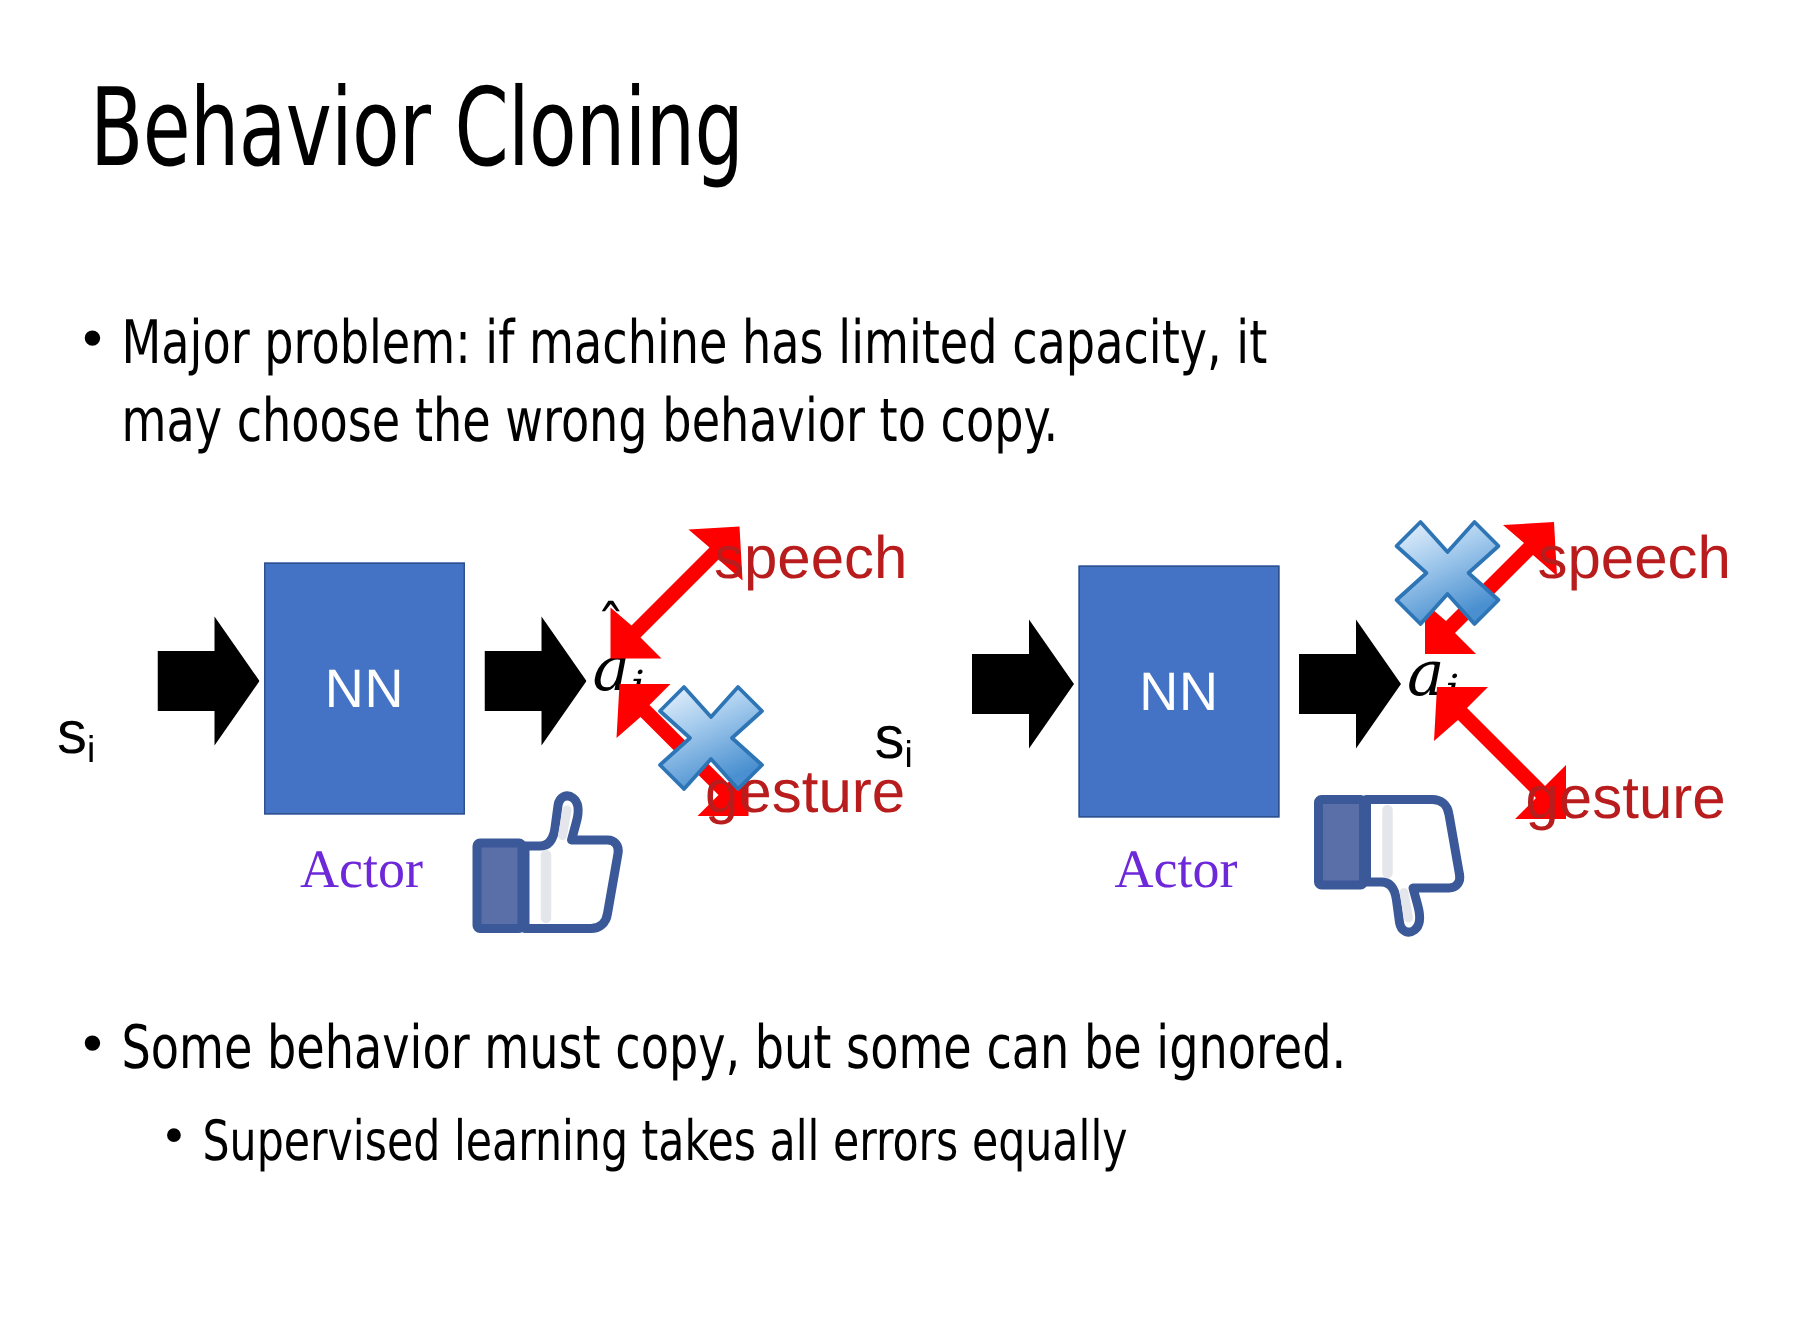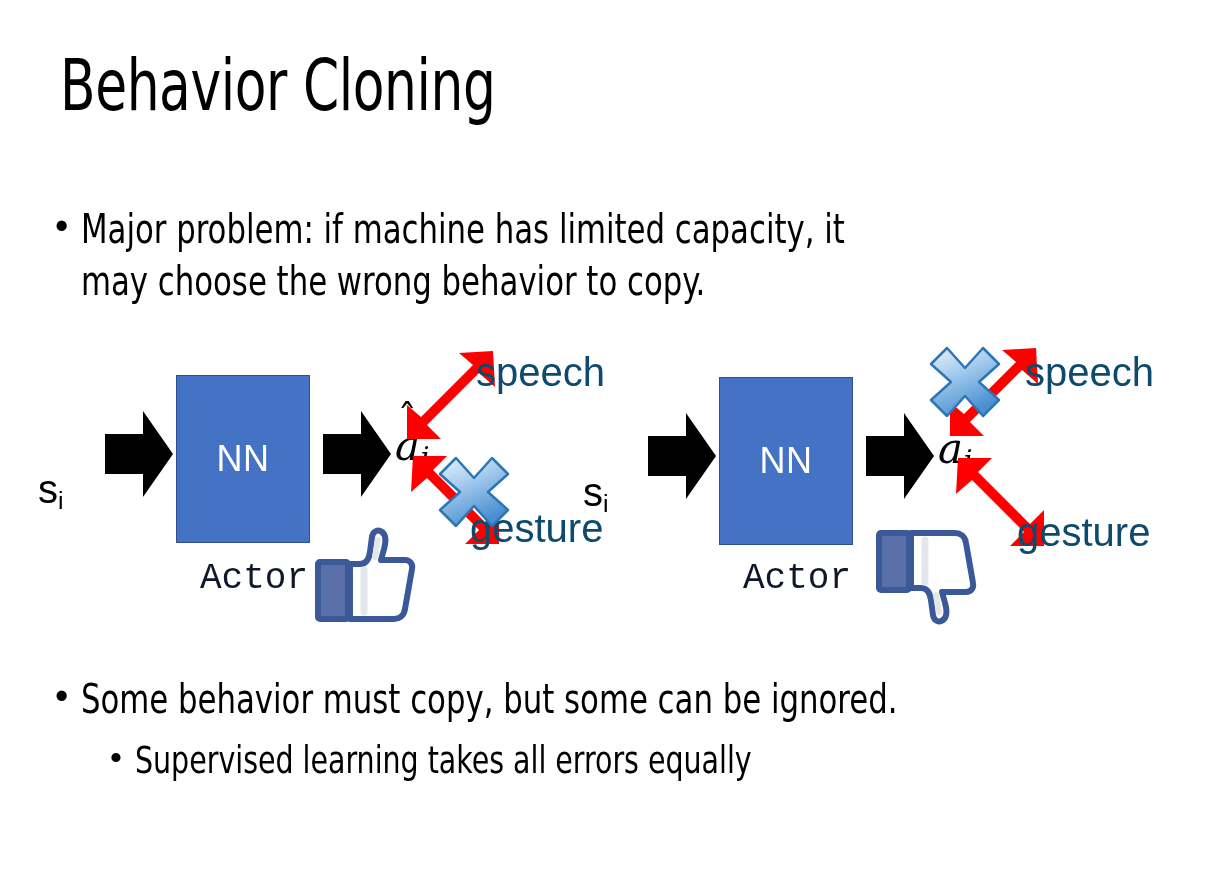--- a/index.html
+++ b/index.html
@@ -111,23 +111,23 @@
   }
   .nn-label {
     font-family: "Liberation Sans", sans-serif;
     font-size: 36px;
     color: #ffffff;
     letter-spacing: 0.5px;
     text-align: center;
   }
   .actor-label {
     position: absolute;
-    font-family: Liberation Mono, monospace;
+    font-family: Liberation Serif, serif;
     font-size: 36px;
-    color: #0f172a;
+    color: #6d28d9;
     white-space: nowrap;
   }
 
   
   .action-label {
     position: absolute;
     font-family: "DejaVu Serif", "Liberation Serif", serif;
     font-style: italic;
     font-size: 42px;
     line-height: 1;
@@ -162,21 +162,21 @@
     height: 104px;
   }
   .red-arrow svg { display: block; width: 100%; height: 100%; }
 
   
   .modality-label {
     position: absolute;
     font-family: "Liberation Sans", sans-serif;
     font-size: 40px;
     line-height: 1;
-    color: #0c4a6e;
+    color: #b91c1c;
     white-space: nowrap;
   }
 
   
   .blue-x {
     position: absolute;
     width: 76px;
     height: 76px;
   }
   .blue-x svg { display: block; width: 100%; height: 100%; }

